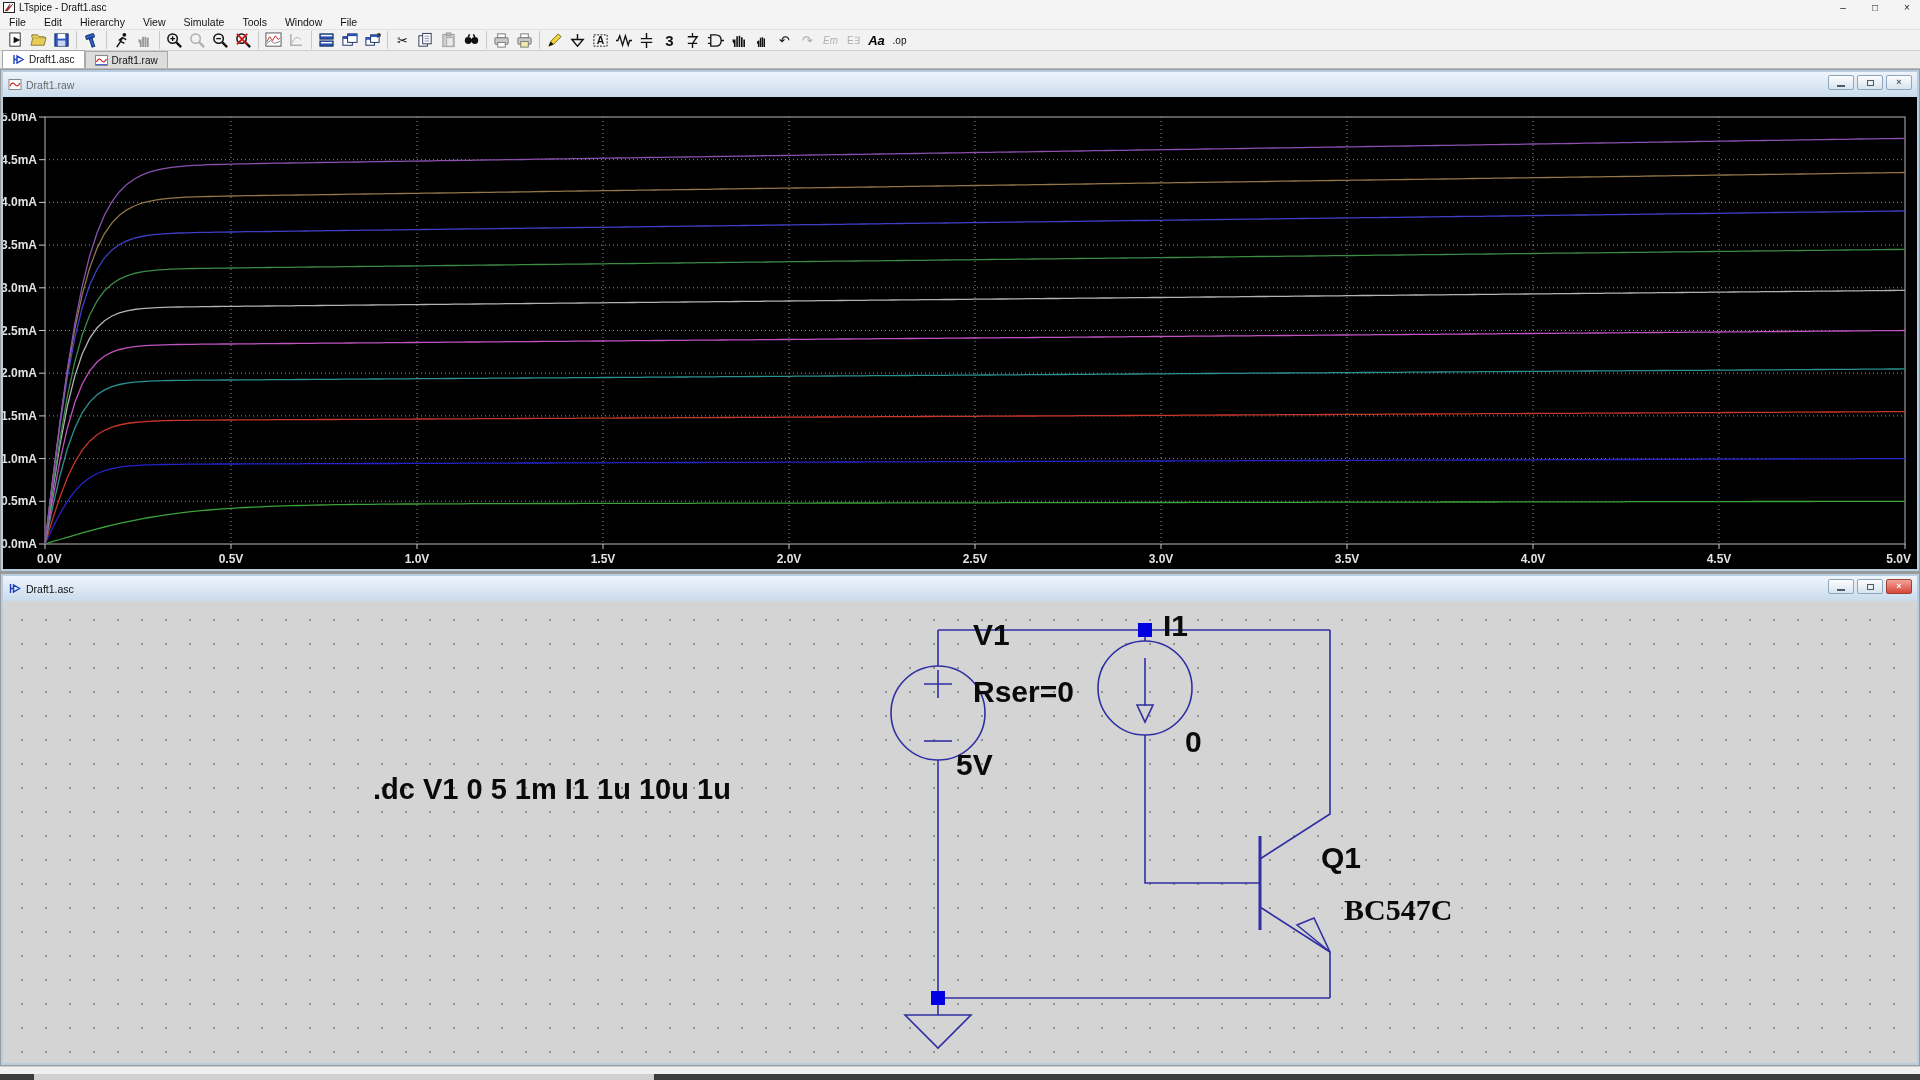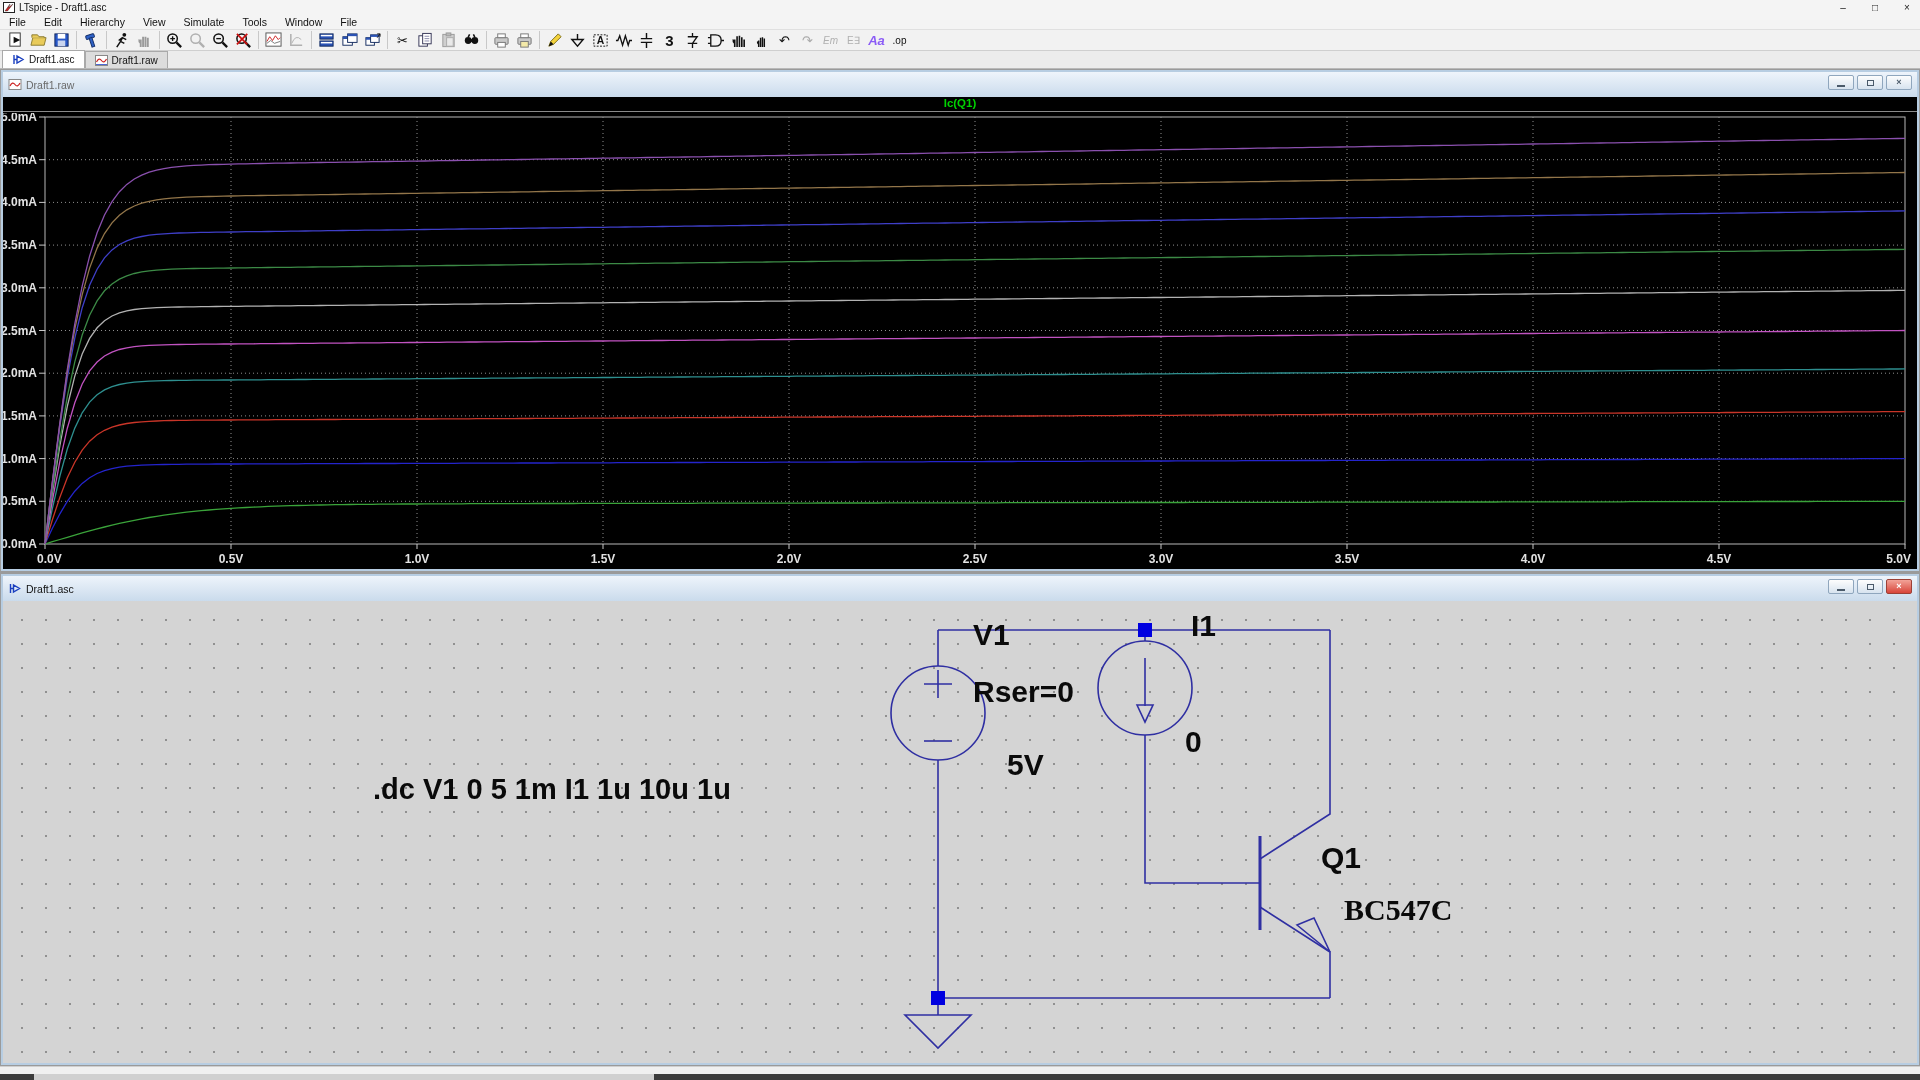--- a/index.html
+++ b/index.html
@@ -310,21 +310,21 @@
       <div class="tb-item">
         <span class="tb-glyph" style="color: rgb(170, 170, 170);">↷</span>
       </div>
       <div class="tb-item">
         <span class="tb-glyph" style="color: rgb(176, 176, 176); font-size: 10px; font-style: italic;">Em</span>
       </div>
       <div class="tb-item">
         <span class="tb-glyph" style="color: rgb(176, 176, 176); font-size: 10px;">E∃</span>
       </div>
       <div class="tb-item">
-        <span class="tb-glyph" style="color: #8b5cf6; font-style: italic; font-weight: bold;">Aa</span>
+        <span class="tb-glyph" style="color: #000000; font-style: italic; font-weight: bold;">Aa</span>
       </div>
       <div class="tb-item">
         <span class="tb-glyph" style="color: rgb(17, 17, 17); font-size: 10px;">.op</span>
       </div>
     </div>
 
   <div class="tabbar">
     <div class="tab active">
       <svg viewBox="0 0 13 11">
         <path d="M2 1 L2 10 M2 5.5 L5 5.5 M5 2 L5 9 L11 5.5 Z" fill="none" stroke="#1a3fbf" stroke-width="1.4"></path>
@@ -356,21 +356,20 @@
             </div>
           <div class="cbtn">
               <div class="box"></div>
             </div>
           <div class="cbtn">
               <span class="x">×</span>
             </div>
         </div>
       </div>
       <div class="wave-content">
-        <div class="trace-title" id="trace-title" style="color: rgb(0, 210, 0);">Ic(Q1)</div>
         <svg id="plot-svg" viewBox="0 0 1914 455">
             <rect x="42" y="4" width="1860" height="427" fill="none" stroke="#b8b8b8" stroke-width="1"></rect>
             <line x1="228" y1="4" x2="228" y2="431" stroke="#8f8f8f" stroke-width="1" stroke-dasharray="1 3"></line>
             <line x1="42" y1="388.3" x2="1902" y2="388.3" stroke="#8f8f8f" stroke-width="1" stroke-dasharray="1 3"></line>
             <line x1="414" y1="4" x2="414" y2="431" stroke="#8f8f8f" stroke-width="1" stroke-dasharray="1 3"></line>
             <line x1="42" y1="345.6" x2="1902" y2="345.6" stroke="#8f8f8f" stroke-width="1" stroke-dasharray="1 3"></line>
             <line x1="600" y1="4" x2="600" y2="431" stroke="#8f8f8f" stroke-width="1" stroke-dasharray="1 3"></line>
             <line x1="42" y1="302.9" x2="1902" y2="302.9" stroke="#8f8f8f" stroke-width="1" stroke-dasharray="1 3"></line>
             <line x1="786" y1="4" x2="786" y2="431" stroke="#8f8f8f" stroke-width="1" stroke-dasharray="1 3"></line>
             <line x1="42" y1="260.2" x2="1902" y2="260.2" stroke="#8f8f8f" stroke-width="1" stroke-dasharray="1 3"></line>
@@ -498,23 +497,23 @@
           </g>
 
           <rect x="1135" y="22" width="14" height="14" fill="#0000e0"></rect>
           <rect x="928" y="390" width="14" height="14" fill="#0000e0"></rect>
         </svg>
 
         <div class="sch-label lbl-29" style="left:370px; top:172px;">.dc V1 0 5 1m I1 1u 10u 1u</div>
 
         <div class="sch-label lbl-30" style="left:970px; top:17px;text-align:center;">V1</div>
         <div class="sch-label lbl-30" style="left:970px; top:74px;">Rser=0</div>
-        <div class="sch-label lbl-30" style="left:1004px; top:147px;">5V</div>
-
-        <div class="sch-label lbl-30" style="left:1188px; top:8px;">I1</div>
+        <div class="sch-label lbl-30" style="left:953px; top:147px;">5V</div>
+
+        <div class="sch-label lbl-30" style="left:1160px; top:8px;">I1</div>
         <div class="sch-label lbl-30" style="left:1182px; top:124px;">0</div>
 
         <div class="sch-label lbl-30" style="left:1318px; top:240px;">Q1</div>
         <div class="sch-label lbl-30" style="left:1341px; top:292px;font-family:Liberation Serif, serif;">BC547C</div>
       </div>
     </div>
   </div>
 
   <div class="statusbar"></div>
   <div class="taskbar">

